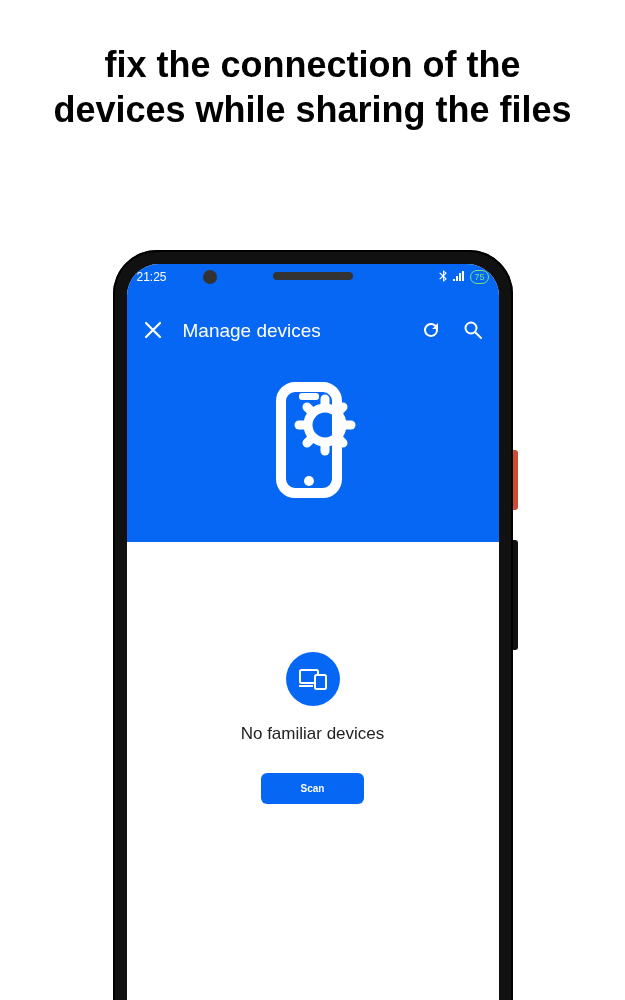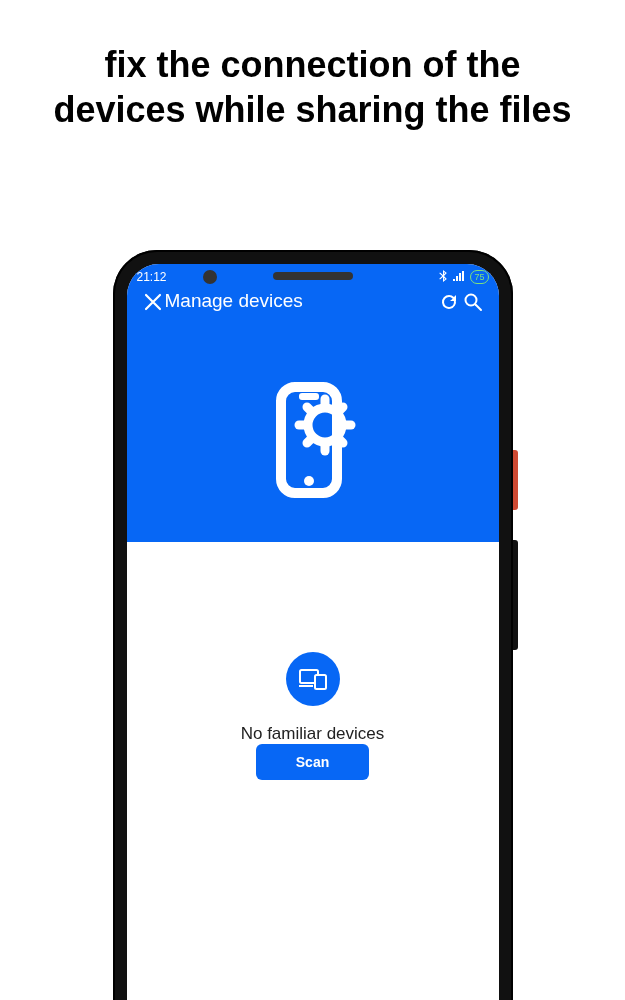--- a/index.html
+++ b/index.html
@@ -100,22 +100,23 @@
     border-radius: 8px;
     padding: 0 3px;
     font-size: 9px;
     color: #7ee07e;
     height: 14px;
   }
   .app-bar {
     height: 52px;
     background: #0767f5;
     display: flex;
-    align-items: flex-start;
+    align-items: flex-end;
     padding: 0 14px;
+    gap: 18px;
     color: #fff;
   }
   .app-bar-title {
     flex: 1;
     font-size: 19px;
     font-weight: 500;
   }
   .icon-btn {
     width: 24px;
     height: 24px;
@@ -153,41 +154,42 @@
   .empty-text {
     font-size: 17px;
     color: #222;
   }
   .scan-btn {
     background: #0767f5;
     color: #fff;
     border: none;
     border-radius: 6px;
     padding: 10px 40px;
-    font-size: 14px;
+    font-size: 10px;
     font-weight: 600;
     cursor: pointer;
+    margin-top: 29px;
   }
 </style>
 </head>
 <body>
 
 <div class="promo-title">fix the connection of the devices while sharing the files</div>
 
 <div class="phone-wrap">
   <div class="phone-frame">
     <div class="side-btn-r1"></div>
     <div class="side-btn-r2"></div>
     <div class="notch-camera"></div>
     <div class="notch-speaker"></div>
 
     <div class="screen">
 
       <div class="status-bar">
-        <span>21:12</span>
+        <span>21:25</span>
         <div class="status-right">
           <span>
             <svg width="10" height="12" viewBox="0 0 10 12">
                 <path d="M5 0v5L2 2.5 1.3 3.2 4.2 6 1.3 8.8 2 9.5 5 7v5l3.8-3L6 6l2.8-3L5 0zm1 2.2L7.3 3 6 4V2.2zm0 7.6V8l1.3 1L6 9.8z" fill="#fff"></path>
               </svg>
           </span>
           <span>
             <svg width="12" height="10" viewBox="0 0 12 10">
                 <path d="M0 8h2v2H0zm3-3h2v5H3zm3-3h2v8H6zm3-2h2v10H9z" fill="#fff"></path>
               </svg>

